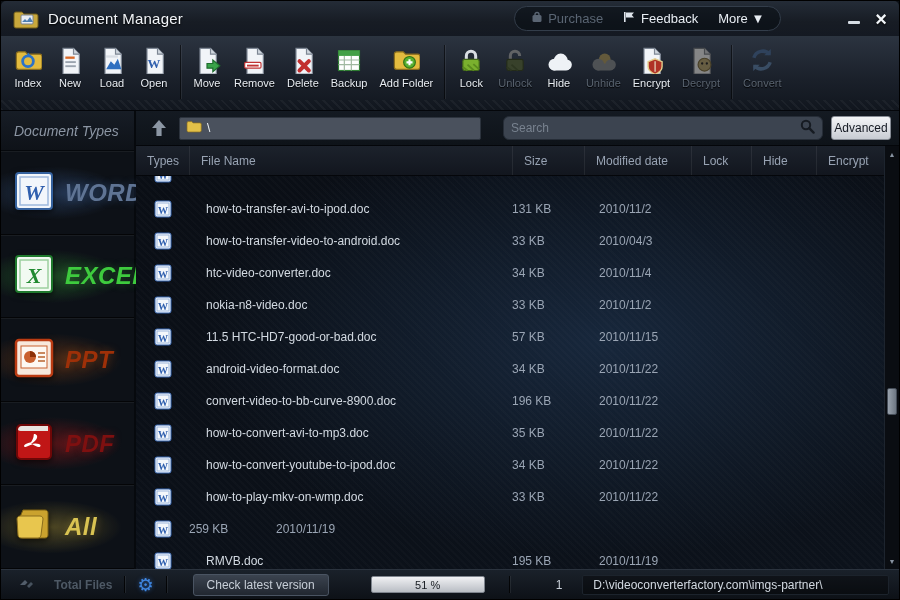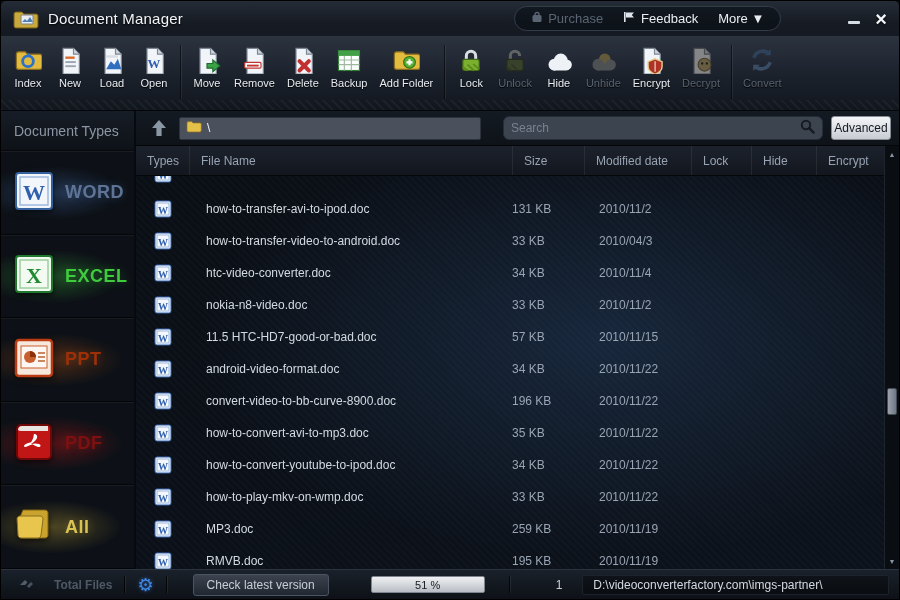--- a/index.html
+++ b/index.html
@@ -31,28 +31,28 @@
   .tb-item .ticon svg { width:28px; height:28px; }
   .tb-item .tlabel { font-size:11px; color:#e7ecf2; white-space:nowrap; text-shadow:0 1px 1px #000; }
   .tb-item.disabled .tlabel { color:#59636f; }
   .tb-item.disabled .ticon { filter:grayscale(.45) brightness(.55); }
   .tb-sep { width:1px; height:54px; margin:2px 5px 0 5px; background:rgba(0,0,0,.55); box-shadow:1px 0 0 rgba(255,255,255,.07); }
 
   
   .main { flex:1; display:flex; min-height:0; }
 
   
-  .sidebar { width:135px; flex:0 0 135px; background:#0d1117; border-right:2px solid #06090d; display:flex; flex-direction:column; }
+  .sidebar { width:135px; flex:0 0 135px; background:#0d1117; border-right:2px solid #06090d; display:flex; flex-direction:column;font-style:italic; }
   .side-header { height:40px; flex:0 0 40px; display:flex; align-items:center; padding-left:13px;
     color:#8c96a4; font-size:14px; background:linear-gradient(#171d26,#0e1218); border-bottom:1px solid #05080c; }
   .side-items { flex:1; display:flex; flex-direction:column; }
   .side-item { flex:1; display:flex; align-items:center; gap:11px; padding-left:13px; cursor:pointer;
     border-top:1px solid rgba(255,255,255,.05); border-bottom:1px solid rgba(0,0,0,.65); position:relative; }
   .side-item .sicon svg { width:40px; height:40px; filter:drop-shadow(0 2px 3px rgba(0,0,0,.7)); }
-  .side-item .slabel { font-size:18px; font-weight:bold; letter-spacing:.5px; }
+  .side-item .slabel { font-size:24px; font-weight:bold; letter-spacing:.5px; }
 
   
   .content { flex:1; display:flex; flex-direction:column; min-width:0; background:#0a0e14; }
 
   
   .pathbar { height:35px; flex:0 0 35px; display:flex; align-items:center; padding:0 8px 0 9px;
     background:linear-gradient(#141a22,#0e1319); border-bottom:1px solid #04060a; }
   .up-btn { width:28px; height:24px; display:flex; align-items:center; justify-content:center; cursor:pointer; }
   .path-field { width:302px; height:23px; margin-left:6px; background:#4a515d; border:1px solid #2c333d; border-radius:2px;
     display:flex; align-items:center; padding:0 6px; gap:5px; }
@@ -597,21 +597,20 @@
             <div class="tr">
               <div class="td-type">
                 <span class="rowicon">
                   <svg width="18" height="18" viewBox="0 0 18 18">
                     <rect x="1" y="1" width="16" height="16" rx="2" fill="#f4f7fb" stroke="#3565b0"></rect>
                     <rect x="3" y="3" width="12" height="12" fill="none" stroke="#9db8dd"></rect>
                     <text x="9" y="13.5" text-anchor="middle" font-size="10" font-weight="bold" fill="#2f5fae" font-family="Liberation Serif,serif">W</text>
                   </svg>
                 </span>
               </div>
-              <div class="td-name">MP3.doc</div>
               <div class="td-size">259 KB</div>
               <div class="td-date">2010/11/19</div>
               <div class="td-lock"></div>
               <div class="td-hide"></div>
               <div class="td-enc"></div>
             </div>
             <div class="tr">
               <div class="td-type">
                 <span class="rowicon">
                   <svg width="18" height="18" viewBox="0 0 18 18">

